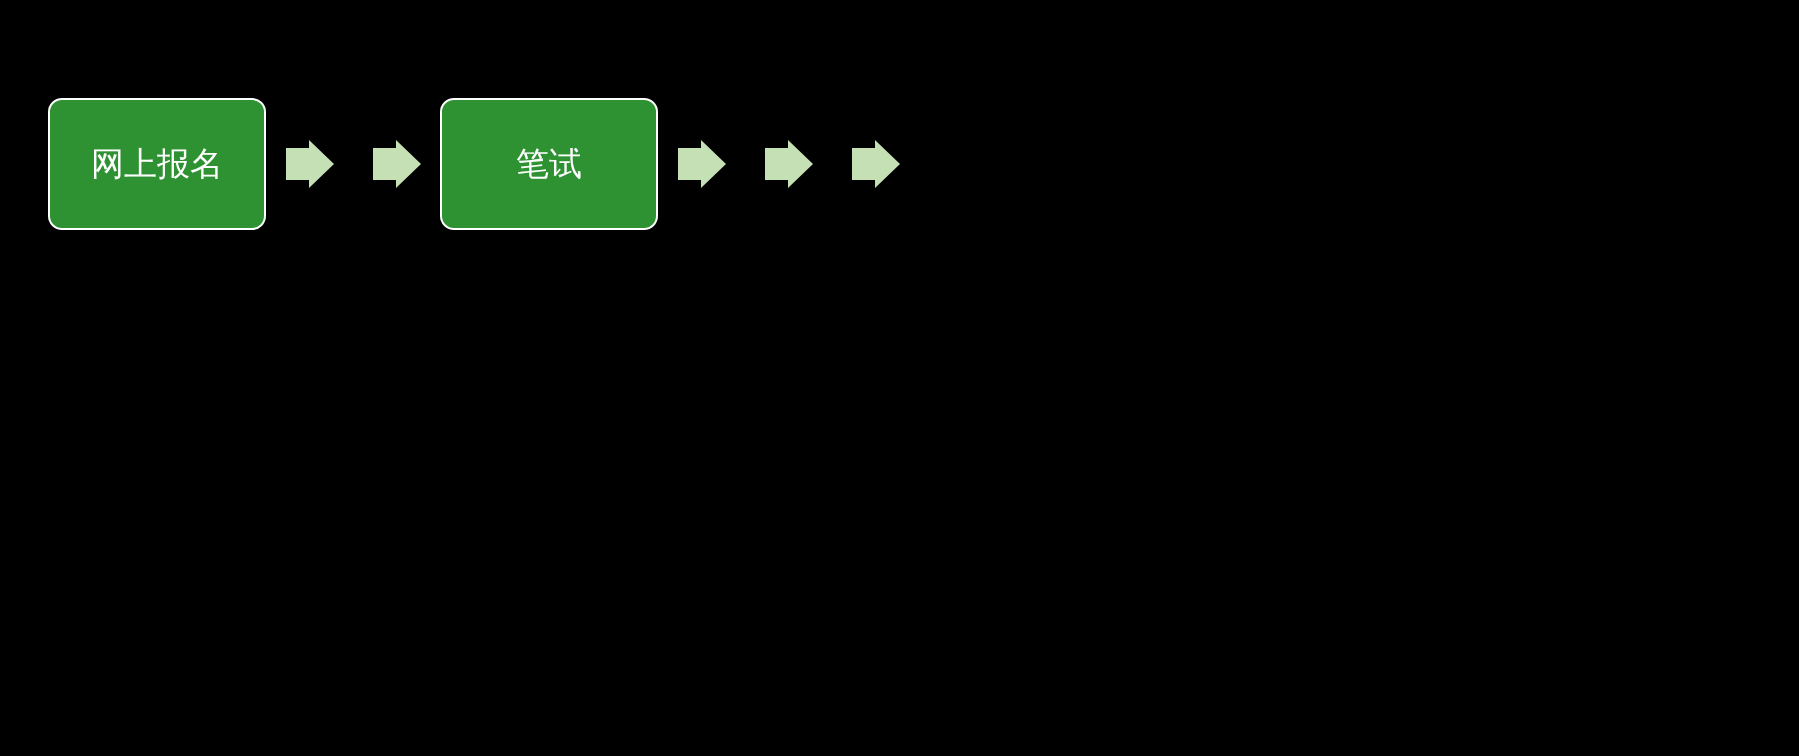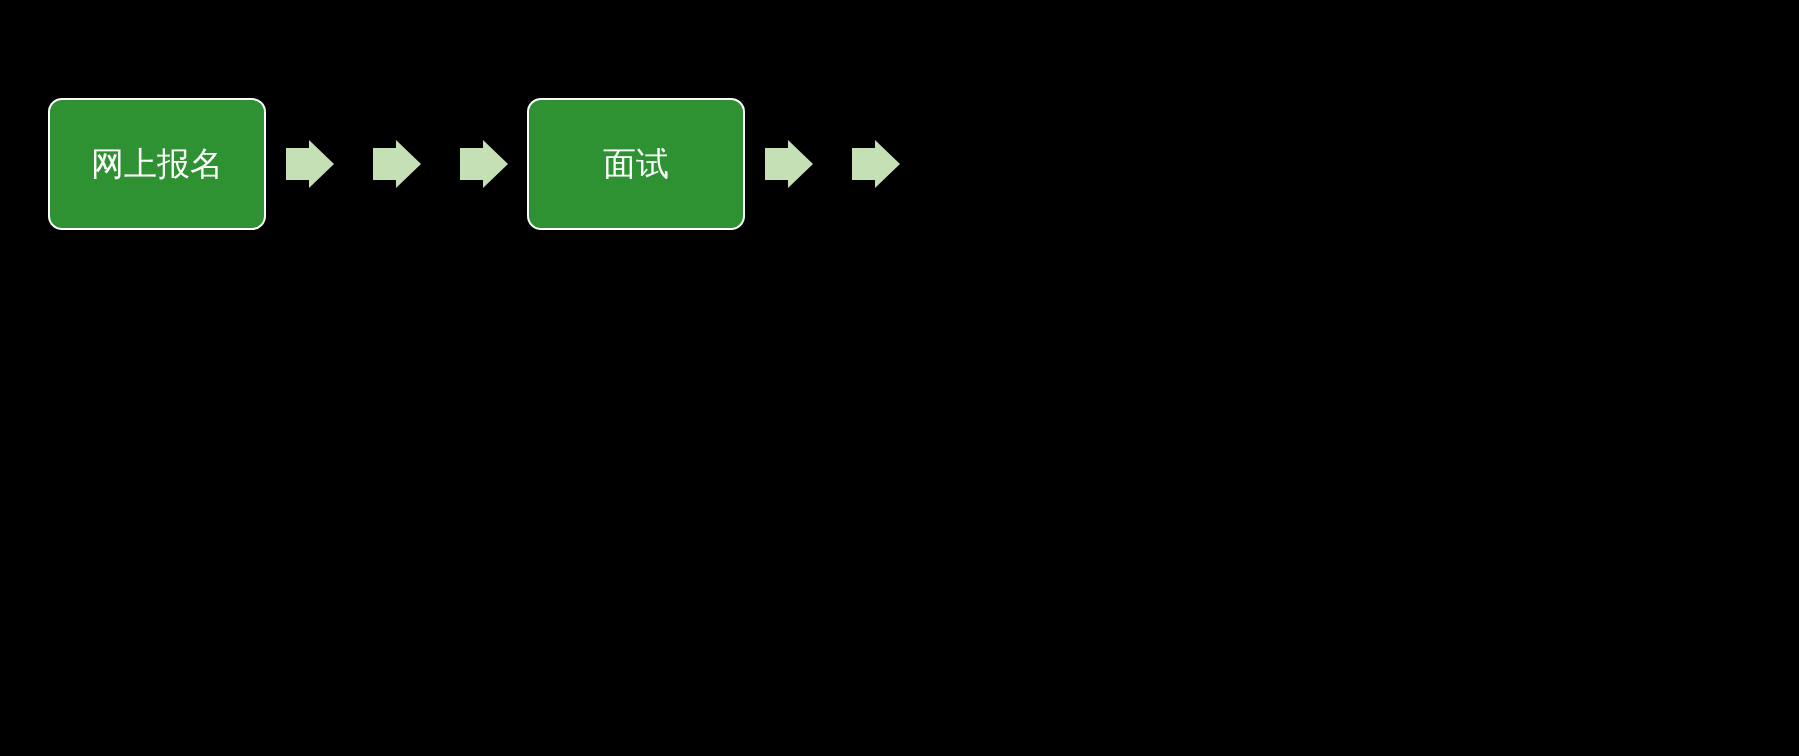--- a/index.html
+++ b/index.html
@@ -82,30 +82,30 @@
       </svg>
     </div>
 
 
     <div class="arrow-gap">
       <svg class="arrow-icon" viewBox="0 0 48 48" aria-hidden="true">
         <polygon points="0,8 23,8 23,0 48,24 23,48 23,40 0,40"></polygon>
       </svg>
     </div>
 
+    <div class="step-box">
+      <span class="step-label">笔试</span>
+    </div>
 
     <div class="arrow-gap">
       <svg class="arrow-icon" viewBox="0 0 48 48" aria-hidden="true">
         <polygon points="0,8 23,8 23,0 48,24 23,48 23,40 0,40"></polygon>
       </svg>
     </div>
 
-    <div class="step-box">
-      <span class="step-label">面试</span>
-    </div>
 
     <div class="arrow-gap">
       <svg class="arrow-icon" viewBox="0 0 48 48" aria-hidden="true">
         <polygon points="0,8 23,8 23,0 48,24 23,48 23,40 0,40"></polygon>
       </svg>
     </div>
 
 
     <div class="arrow-gap">
       <svg class="arrow-icon" viewBox="0 0 48 48" aria-hidden="true">

